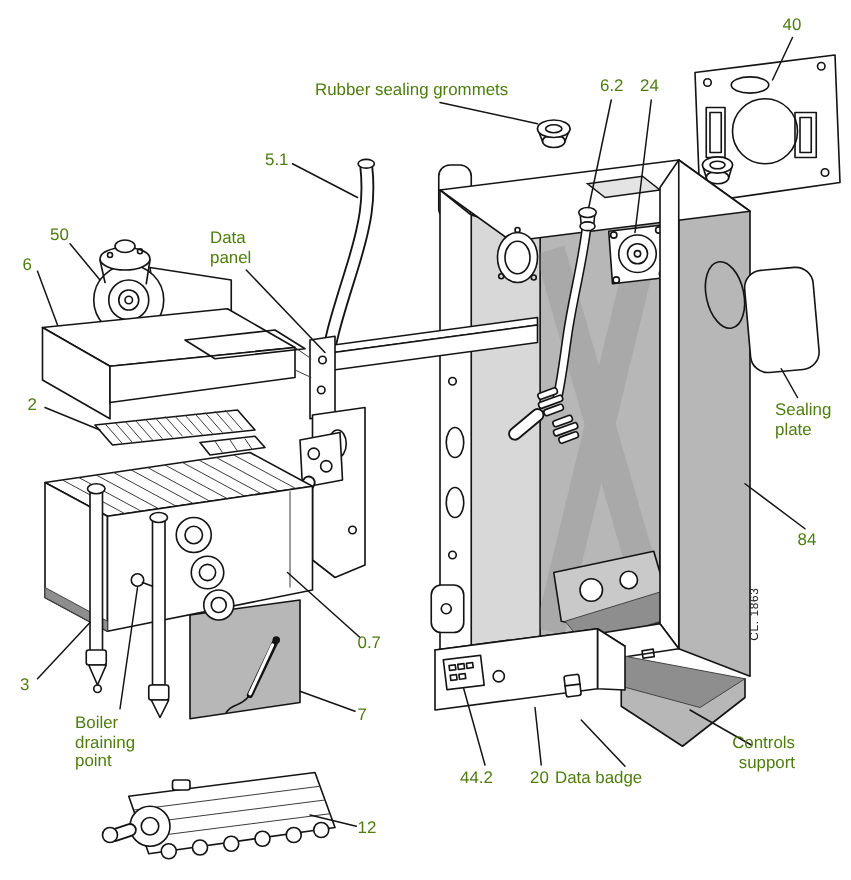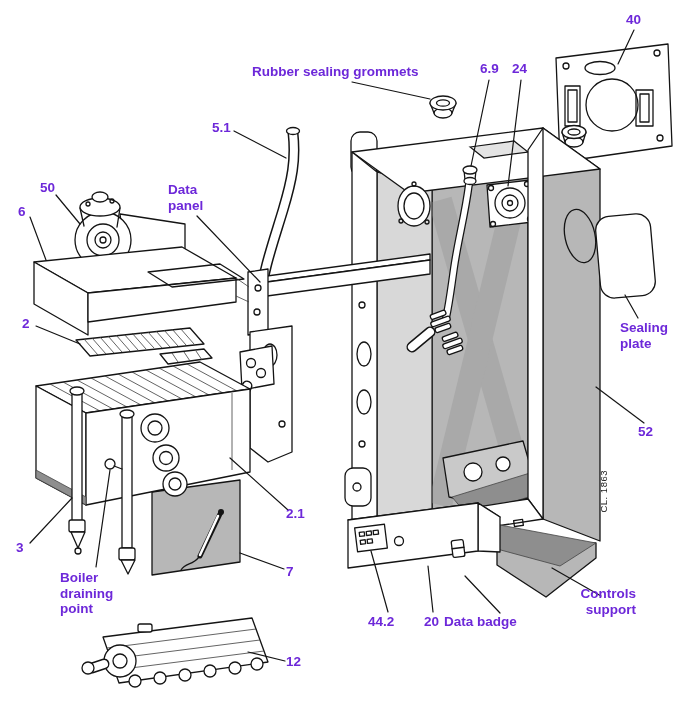--- a/index.html
+++ b/index.html
@@ -1,19 +1,19 @@
 <!DOCTYPE html>
 <html><head>
 <meta charset="utf-8">
 <style>
   html,body{margin:0;padding:0;background:#fff;width:681px;height:704px;overflow:hidden;
             font-family:"Liberation Sans",sans-serif}
   #stage{position:absolute;left:0;top:0;width:681px;height:704px;background:#fff}
   svg{position:absolute;left:0;top:0}
-  .callout{position:absolute;font-weight:bold;font-size:13.5px;color:#6d28d9;
+  .callout{position:absolute;font-weight:normal;font-size:13.5px;color:#4d7c0f;
            white-space:pre-line;line-height:1.15}
   .center{text-align:right}
   .vert{position:absolute;font-size:9.5px;font-weight:normal;color:#222;
         writing-mode:vertical-rl;transform:rotate(180deg);letter-spacing:.5px}
   
   .o{fill:#fff;stroke:#141414;stroke-width:1.3;stroke-linejoin:round;stroke-linecap:round}
   .n{fill:none;stroke:#141414;stroke-width:1.3;stroke-linejoin:round;stroke-linecap:round}
   .g1{fill:#b7b7b7;stroke:#141414;stroke-width:1.3;stroke-linejoin:round}
   .g2{fill:#c9c9c9;stroke:#141414;stroke-width:1.3;stroke-linejoin:round}
   .g3{fill:#8e8e8e;stroke:#444;stroke-width:.8}
@@ -334,32 +334,32 @@
     <line class="lead" x1="388" y1="612" x2="371" y2="551"></line>
     <line class="lead" x1="433" y1="612" x2="428" y2="566"></line>
     <line class="lead" x1="500" y1="613" x2="465" y2="576"></line>
     <line class="lead" x1="601" y1="596" x2="552" y2="568"></line>
   </g>
 </svg>
 
 <div>
   <div class="callout" style="left:626px;top:12px">40</div>
   <div class="callout" style="left:252px;top:64px">Rubber sealing grommets</div>
-  <div class="callout" style="left:480px;top:61px">6.9</div>
+  <div class="callout" style="left:480px;top:61px">6.2</div>
   <div class="callout" style="left:512px;top:61px">24</div>
   <div class="callout" style="left:212px;top:120px">5.1</div>
   <div class="callout" style="left:40px;top:180px">50</div>
   <div class="callout" style="left:18px;top:204px">6</div>
   <div class="callout" style="left:168px;top:182px">Data
 panel</div>
   <div class="callout" style="left:22px;top:316px">2</div>
   <div class="callout" style="left:620px;top:320px">Sealing
 plate</div>
-  <div class="callout" style="left:638px;top:424px">52</div>
-  <div class="callout" style="left:286px;top:506px">2.1</div>
+  <div class="callout" style="left:638px;top:424px">84</div>
+  <div class="callout" style="left:286px;top:506px">0.7</div>
   <div class="callout" style="left:16px;top:540px">3</div>
   <div class="callout" style="left:60px;top:570px">Boiler
 draining
 point</div>
   <div class="callout" style="left:286px;top:564px">7</div>
   <div class="callout" style="left:286px;top:654px">12</div>
   <div class="callout" style="left:368px;top:614px">44.2</div>
   <div class="callout" style="left:424px;top:614px">20</div>
   <div class="callout" style="left:444px;top:614px">Data badge</div>
   <div class="callout center" style="left:570px;top:586px;width:66px">Controls

